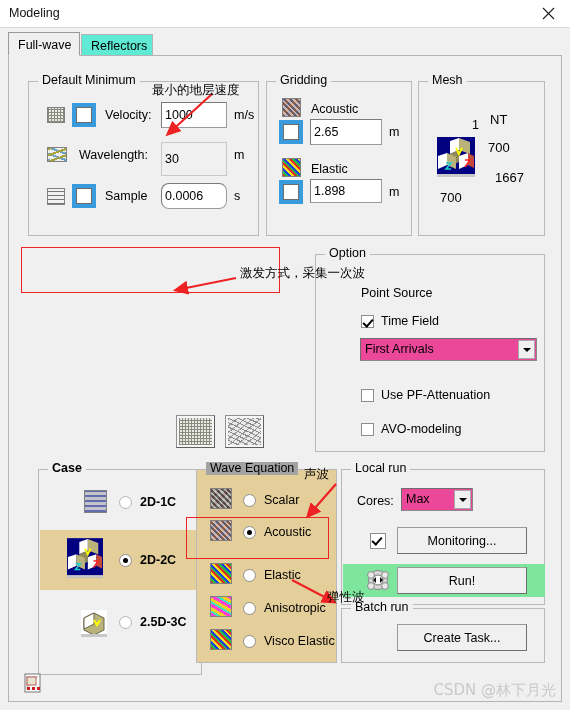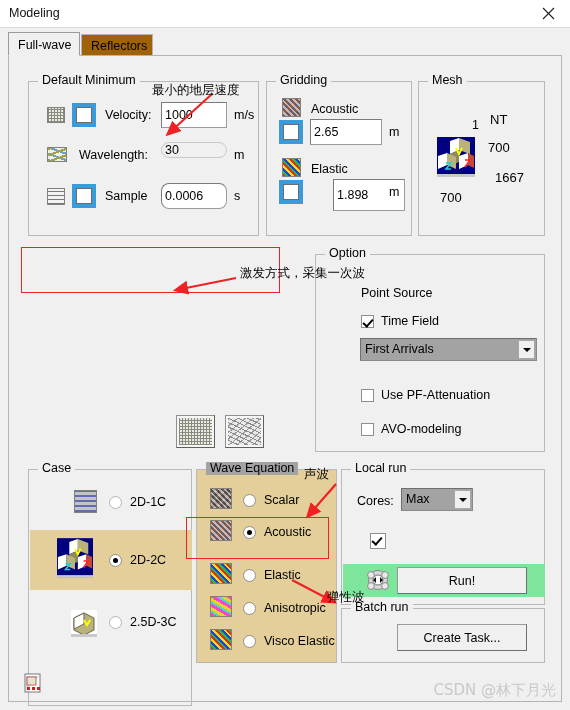--- a/index.html
+++ b/index.html
@@ -49,21 +49,21 @@
     left: 8px; top: 32px;
     width: 554px; height: 24px;
   }
   .tab {
     position: absolute;
     top: 2px;
     height: 22px;
     padding: 0 9px;
     line-height: 22px;
     font-size: 12.5px;
-    background: #a16207;
+    background: #5eead4;
     border: 1px solid #b4b4b4;
     border-bottom: none;
     box-sizing: border-box;
     cursor: pointer;
     white-space: nowrap;
   }
   .tab.active {
     top: 0;
     height: 24px;
     line-height: 24px;
@@ -132,21 +132,21 @@
     font-family: "Liberation Sans", sans-serif;
     font-size: 12.5px;
     color: #000;
     cursor: pointer;
     text-align: center;
     white-space: nowrap;
   }
   .combo {
     position: absolute;
     box-sizing: border-box;
-    background: #a3a3a3;
+    background: #ec4899;
     border: 1px solid #8a8a8a;
     border-top-color: #6e6e6e;
     border-left-color: #6e6e6e;
     cursor: pointer;
   }
   .combo .cval {
     position: absolute;
     left: 4px; top: 0;
     line-height: 21px;
     font-size: 12.5px;
@@ -352,21 +352,21 @@
       <div class="ricon chart" style="left:18px;top:25px;width:18px;height:16px;"></div>
       <div class="bchk" style="left:43px;top:21px;">
           <span></span>
         </div>
       <div class="lbl" style="left:76px;top:26px;">Velocity:</div>
       <input class="tbox" style="left: 132px; top: 20px; width: 66px; height: 26px;" value="1000">
       <div class="lbl" style="left:205px;top:26px;">m/s</div>
 
       <div class="ricon zig" style="left:18px;top:65px;width:20px;height:15px;"></div>
       <div class="lbl" style="left:50px;top:66px;">Wavelength:</div>
-      <input class="tbox flat" style="left: 132px; top: 60px; width: 66px; height: 16px; border-radius: 13px;" value="30">
+      <input class="tbox flat" style="left: 132px; top: 60px; width: 66px; height: 34px;" value="30">
       <div class="lbl" style="left:205px;top:66px;">m</div>
 
       <div class="ricon lines" style="left:18px;top:106px;width:18px;height:17px;"></div>
       <div class="bchk" style="left:43px;top:102px;">
           <span></span>
         </div>
       <div class="lbl" style="left:76px;top:107px;">Sample</div>
       <input class="tbox" style="left: 132px; top: 101px; width: 66px; height: 26px; border-radius: 8px;" value="0.0006">
       <div class="lbl" style="left:205px;top:107px;">s</div>
     </div>
@@ -380,21 +380,21 @@
           <span></span>
         </div>
       <input class="tbox" style="left: 43px; top: 37px; width: 72px; height: 26px;" value="2.65">
       <div class="lbl" style="left:122px;top:43px;">m</div>
 
       <div class="ricon rainbow" style="left:15px;top:76px;width:19px;height:19px;"></div>
       <div class="lbl" style="left:44px;top:80px;">Elastic</div>
       <div class="bchk" style="left:12px;top:98px;">
           <span></span>
         </div>
-      <input class="tbox" style="left: 43px; top: 97px; width: 72px; height: 32px; margin-left: 23px;" value="1.898">
+      <input class="tbox" style="left: 43px; top: 97px; width: 72px; height: 24px;" value="1.898">
       <div class="lbl" style="left:122px;top:103px;">m</div>
     </div>
 
     <div class="group" style="left:409px;top:25px;width:127px;height:155px;">
       <div class="glabel">Mesh</div>
 
       <div class="lbl" style="left:53px;top:36px;">1</div>
       <div class="lbl" style="left:71px;top:30px;font-size:13px;">NT</div>
       <div class="lbl" style="left:69px;top:58px;font-size:13px;">700</div>
       <div class="lbl" style="left:76px;top:88px;font-size:13px;">1667</div>
@@ -439,21 +439,21 @@
       <div class="lbl" style="left:65px;top:167px;">AVO-modeling</div>
     </div>
 
     <div class="meshbtn" style="left:167px;top:359px;width:39px;height:33px;">
       <div class="ricon chart" style="left:2px;top:2px;right:2px;bottom:2px;width:auto;height:auto;border:none;"></div>
     </div>
     <div class="meshbtn" style="left:216px;top:359px;width:39px;height:33px;">
       <div class="ricon chart" style="left:2px;top:2px;right:2px;bottom:2px;width:auto;height:auto;border:none;background-image:repeating-linear-gradient(25deg,#8a8a8a 0 1px,rgba(0,0,0,0) 1px 4px),repeating-linear-gradient(-40deg,#9a9a9a 0 1px,rgba(0,0,0,0) 1px 5px);"></div>
     </div>
 
-    <div class="group" style="left:19px;top:413px;width:164px;height:237px;">
+    <div class="group" style="left:29px;top:413px;width:164px;height:206px;font-weight:bold;">
       <div class="glabel">Case</div>
       <div class="band" style="left:1px;top:60px;width:162px;height:60px;"></div>
 
       <div class="ricon wave" style="left:45px;top:20px;width:23px;height:23px;"></div>
       <div class="radio dim" style="left:80px;top:26px;"></div>
       <div class="lbl" style="left:101px;top:25px;">2D-1C</div>
 
       <svg class="cube" style="left:28px;top:68px;" width="36" height="42" viewBox="0 0 38 44">
         <rect x="0" y="0" width="38" height="42" fill="#000080"></rect>
         <polygon points="13,4 22,1 22,13 13,17" fill="#ffffff"></polygon>
@@ -511,20 +511,21 @@
 
       <div class="lbl" style="left:15px;top:24px;">Cores:</div>
       <div class="combo" style="left:59px;top:18px;width:72px;height:23px;">
         <div class="cval">Max</div>
         <div class="carrow">
             <i></i>
           </div>
       </div>
 
       <div class="chk on" style="left:28px;top:63px;width:16px;height:16px;"></div>
+      <button class="btn" style="left:55px;top:57px;width:130px;height:27px;">Monitoring...</button>
 
       <div class="band green" style="left:1px;top:94px;width:202px;height:33px;"></div>
       <svg style="position:absolute;left:25px;top:99px;" width="22" height="22" viewBox="0 0 22 22">
         <circle cx="11" cy="11" r="9.5" fill="#d8d8d8" stroke="#888"></circle>
         <circle cx="11" cy="11" r="5" fill="#ffffff" stroke="#777"></circle>
         <circle cx="4" cy="6" r="3.4" fill="#e8e8e8" stroke="#888"></circle>
         <circle cx="18" cy="6" r="3.4" fill="#e8e8e8" stroke="#888"></circle>
         <circle cx="4" cy="17" r="3.4" fill="#e8e8e8" stroke="#888"></circle>
         <circle cx="18" cy="17" r="3.4" fill="#e8e8e8" stroke="#888"></circle>
         <polygon points="6,11 9,8 9,14" fill="#111"></polygon>

